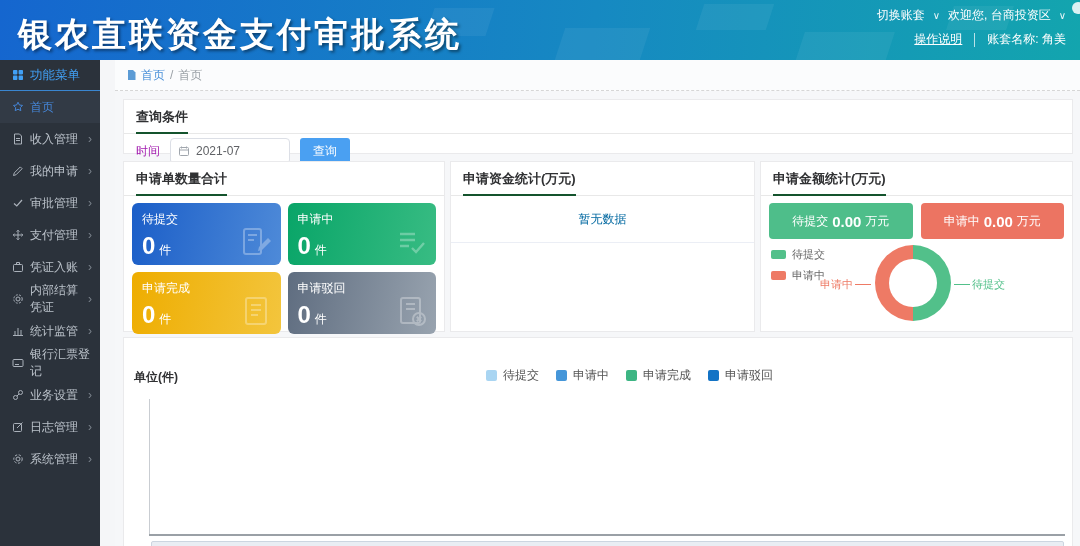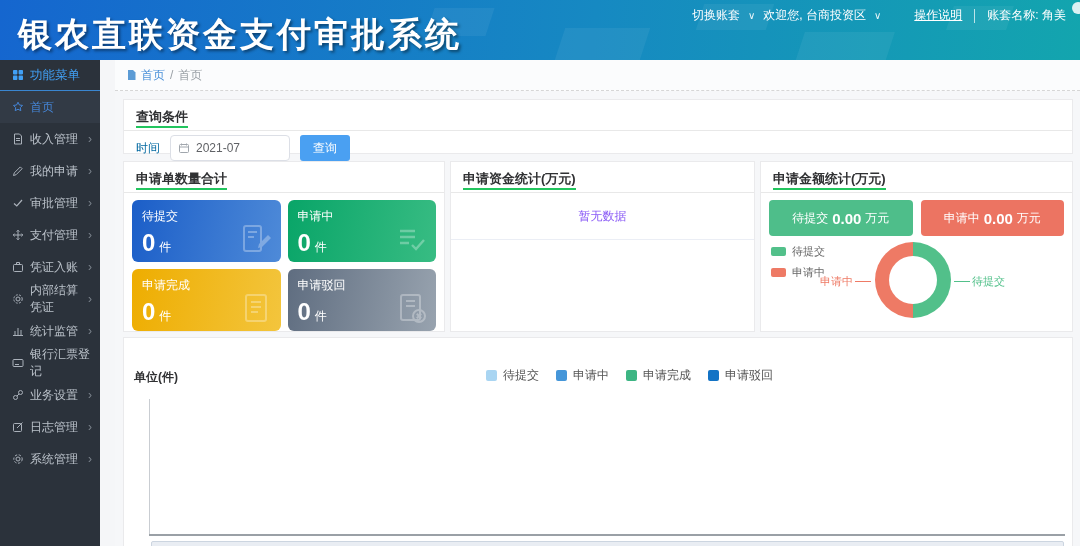--- a/index.html
+++ b/index.html
@@ -5,21 +5,21 @@
   * { margin:0; padding:0; box-sizing:border-box; }
   html,body { width:1080px; height:546px; overflow:hidden; }
   body { position:relative; background:#f5f6f8; font-family:"Liberation Sans","DejaVu Sans",sans-serif; font-size:12px; }
 
   
   .header { position:absolute; left:0; top:0; width:1080px; height:60px;
     background:linear-gradient(95deg,#1566cf 0%,#1689c2 55%,#13a5ae 100%); overflow:hidden; }
   .hd-shape { position:absolute; background:rgba(255,255,255,0.06); transform:skewX(-18deg); }
   .app-title { position:absolute; left:18px; top:12px; color:#fff; font-size:34px; font-weight:bold;
     letter-spacing:3px; text-shadow:2px 2px 3px rgba(0,0,0,0.45); }
-  .header-right { position:absolute; right:14px; top:7px; display:flex; flex-direction:row; align-items:flex-end; gap:7px; color:#fff; }
+  .header-right { position:absolute; right:14px; top:7px; display:flex; flex-direction:column; align-items:flex-end; gap:7px; color:#fff; }
   .hr-row { display:flex; align-items:center; gap:8px; font-size:12px; }
   .chev { font-size:10px; opacity:.9; }
   .link-underline { text-decoration:underline; cursor:pointer;margin-left:26px; }
   .v-div { width:1px; height:14px; background:rgba(255,255,255,0.7); margin:0 4px; }
   .corner-dot { position:absolute; right:-4px; top:2px; width:12px; height:12px; border-radius:50%;
     background:rgba(255,255,255,0.85); }
 
   
   .sidebar { position:absolute; left:0; top:60px; width:100px; height:486px; background:#2b323b; }
   .menu-head { height:31px; display:flex; align-items:center; gap:6px; padding-left:12px;
@@ -34,26 +34,26 @@
 
   
   .main-bg { position:absolute; left:115px; top:60px; width:965px; height:486px; background:#f6f7f9; }
   .breadcrumb { position:absolute; left:115px; top:60px; width:965px; height:31px; background:#fbfcfd;
     border-bottom:1px dashed #d6d6d6; display:flex; align-items:center; gap:5px; padding-left:11px; }
   .bc-home { color:#4a90d9; display:flex; align-items:center; gap:4px; cursor:pointer; }
   .bc-sep, .bc-cur { color:#9aa0a6; }
 
   .panel { position:absolute; background:#fff; border:1px solid #eaeaec; }
   .panel-head { padding:8px 12px 6px; border-bottom:1px solid #e8e8e8; font-size:13px; font-weight:bold; color:#303133; }
-  .panel-head span { display:inline-block; border-bottom:2px solid #22c55e; margin-bottom:-7px; }
+  .panel-head span { display:inline-block; border-bottom:2px solid #14532d; padding-bottom:6px; margin-bottom:-7px; }
 
   
   .p-query { left:123px; top:99px; width:950px; height:55px; }
   .q-body { display:flex; align-items:center; gap:10px; padding:4px 12px; }
-  .q-label { color:#0369a1; }
+  .q-label { color:#a21caf; }
   .date-input { position:relative; width:120px; height:26px; border:1px solid #dcdfe6; border-radius:4px;
     background:#fff; display:flex; align-items:center; gap:6px; padding-left:7px; color:#606266; }
   .btn-primary { height:26px; padding:0 13px; background:#4aa0f2; color:#fff; border:none; border-radius:3px;
     font-size:12px; cursor:pointer; font-family:inherit; }
 
   
   .p-count { left:123px; top:161px; width:322px; height:171px; }
   .cards { padding:7px 8px; display:grid; grid-template-columns:1fr 1fr; gap:7px; }
   .stat-card { height:62px; border-radius:6px; position:relative; color:#fff; overflow:hidden; }
   .sc-blue  { background:linear-gradient(100deg,#1b5ec8,#4e8ad8); }
@@ -64,21 +64,21 @@
   .sc-val { position:absolute; left:10px; bottom:5px; display:flex; align-items:baseline; gap:4px; }
   .sc-num { font-size:24px; font-weight:bold; }
   .sc-unit { font-size:12px; }
   .sc-icon { position:absolute; right:8px; bottom:6px; opacity:.3; color:#fff; }
 
   
   .p-funds { left:450px; top:161px; width:305px; height:171px; }
   .tbl-head { display:flex; align-items:center; height:28px; padding:0 10px; color:#909399; border-bottom:1px solid #ebeef5; }
   .tc0 { flex:0 0 22%; text-align:left; }
   .tc { flex:1; text-align:center; }
-  .tbl-empty { text-align:center; color:#8b5cf6; padding:15px 0 14px; border-bottom:1px solid #ebeef5; }
+  .tbl-empty { text-align:center; color:#0369a1; padding:15px 0 14px; border-bottom:1px solid #ebeef5; }
 
   
   .p-amount { left:760px; top:161px; width:313px; height:171px; }
   .chips { display:flex; gap:8px; padding:7px 8px 0; }
   .chip { flex:1; height:36px; border-radius:4px; color:#fff; display:flex; align-items:center; justify-content:center; gap:4px; }
   .chip-green { background:#4ebe8a; }
   .chip-red { background:#ec7462; }
   .chip-val { font-size:15px; font-weight:bold; }
   .pie-wrap { position:relative; height:100px; }
   .pie-legend { position:absolute; left:10px; top:8px; display:flex; flex-direction:column; gap:6px; }

